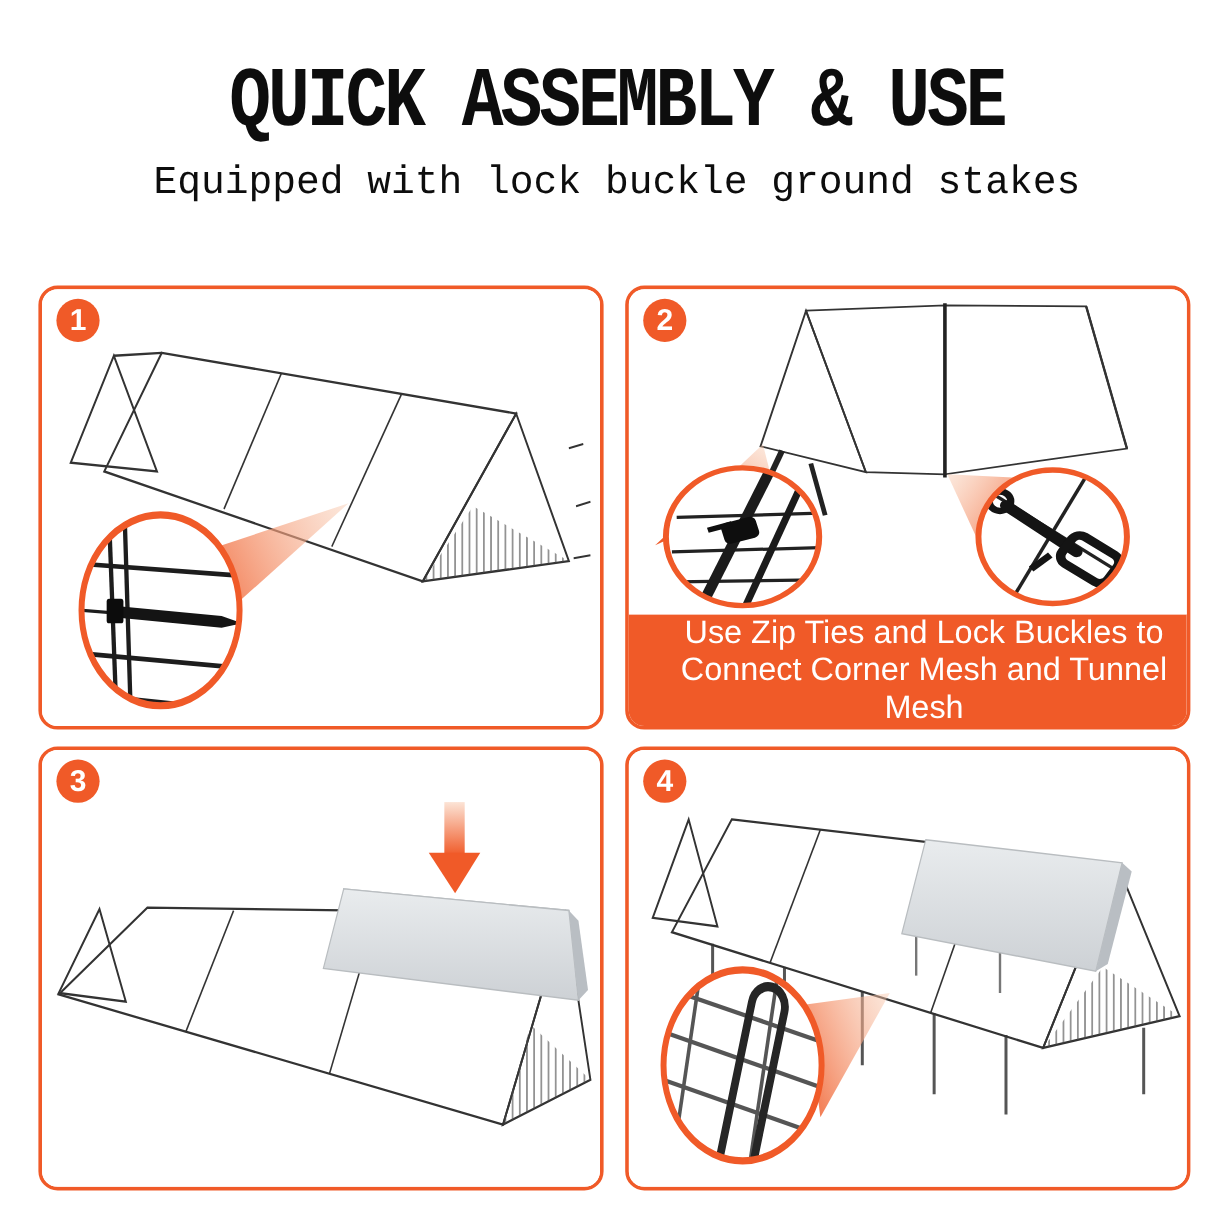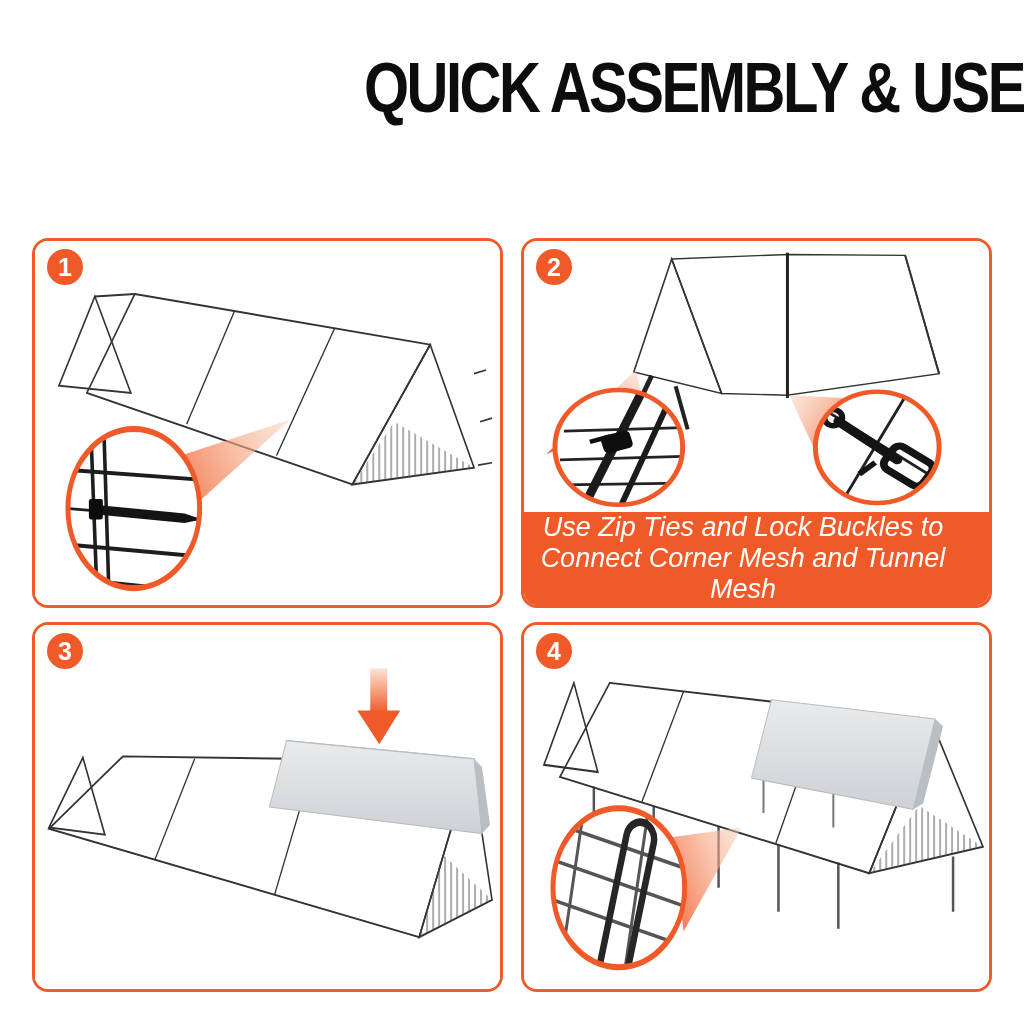--- a/index.html
+++ b/index.html
@@ -1,21 +1,21 @@
 <!DOCTYPE html>
 <html style="--accent: #F05A28; --ink: #0D0D0D; --caption-text: #FFFFFF; --wire: #333333; --cloth: #DADDE0; --bg: #FFFFFF;"><head>
 <meta charset="utf-8">
 <style>
   html,body{margin:0;padding:0;}
   body{
     width:1024px;height:1024px;position:relative;overflow:hidden;
     background:var(--bg,#fff);
     font-family:"Liberation Sans","DejaVu Sans",sans-serif;
   }
-  .header{position:absolute;top:0;left:4px;right:0;text-align:right;}
+  .header{position:absolute;top:0;left:4px;right:0;text-align:center;font-family:Liberation Mono, monospace;}
   .title{
     display:inline-block;margin:52px 0 0;
     font-size:58px;font-weight:bold;letter-spacing:-2.5px;line-height:1;
     color:var(--ink,#0d0d0d);
     transform:scaleY(1.22);transform-origin:center top;
     white-space:nowrap;
   }
   .subtitle{
     margin:26px 0 0;font-size:33px;font-weight:400;line-height:1;
     color:var(--ink,#111);
@@ -33,33 +33,34 @@
   .stage{position:relative;flex:1 1 auto;min-height:0;background:#fff;}
   .stage svg{display:block;width:100%;height:100%;}
   .badge{
     position:absolute;left:12px;top:8px;width:36px;height:36px;border-radius:50%;
     background:var(--accent,#F05A28);color:#fff;
     display:flex;align-items:center;justify-content:center;
     font-size:25px;font-weight:bold;z-index:2;
   }
   .caption{
     flex:0 0 62px;background:var(--accent,#F05A28);
-    display:flex;align-items:center;justify-content:flex-start;font-style:italic;
+    display:flex;align-items:center;justify-content:flex-end;
   }
   .caption span{
     color:var(--caption-text,#fff);font-size:27px;line-height:1.15;
     text-align:center;max-width:438px;
   }
   .wire{stroke:var(--wire,#333);fill:none;}
 </style>
 </head>
 <body>
 
 <div class="header">
   <h1 class="title">QUICK ASSEMBLY &amp; USE</h1>
+  <p class="subtitle">Equipped with lock buckle ground stakes</p>
 </div>
 
 <div class="grid">
 
   <section class="panel">
     <div class="stage">
       <span class="badge">1</span>
       <svg viewBox="0 0 466 302" preserveAspectRatio="none">
         <defs>
           <pattern id="am" width="30" height="26" patternUnits="userSpaceOnUse">

